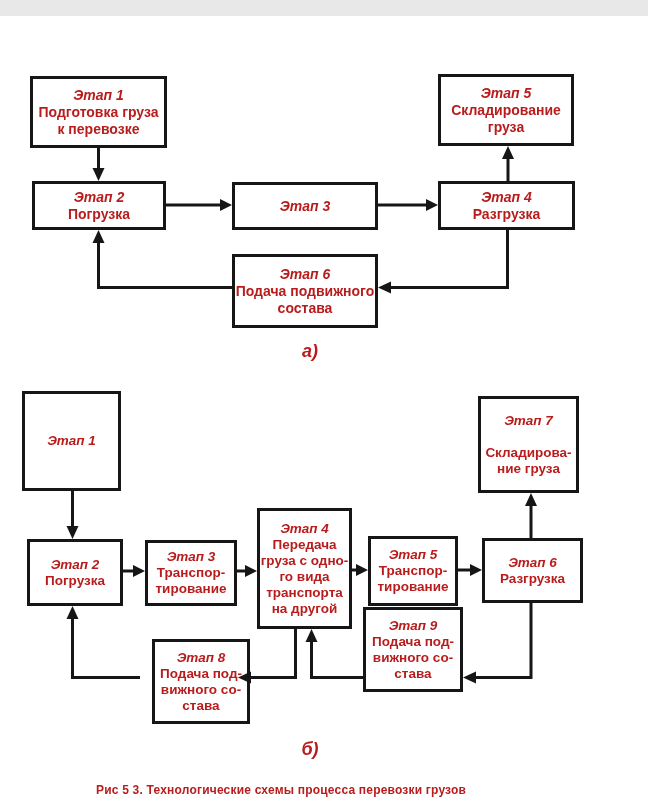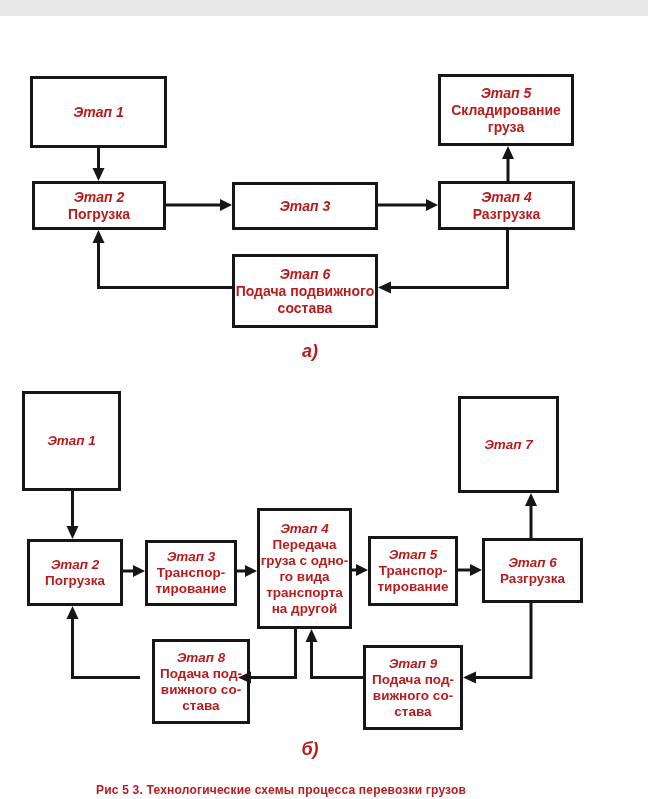--- a/index.html
+++ b/index.html
@@ -27,20 +27,22 @@
   svg.wires path{stroke:#161616;stroke-width:3;fill:none;}
   svg.wires polygon{fill:#161616;stroke:none;}
 </style>
 </head>
 <body>
 
 <div class="page">
 
   <div class="box sz-a" style="left:30px;top:60px;width:137px;height:72px;">
     <div class="stage">Этап 1</div>
+    <div class="desc">Подготовка груза
+к перевозке</div>
   </div>
   <div class="box sz-a" style="left:32px;top:165px;width:134px;height:49px;">
     <div class="stage">Этап 2</div>
     <div class="desc">Погрузка</div>
   </div>
   <div class="box sz-a" style="left:232px;top:166px;width:146px;height:48px;">
     <div class="stage">Этап 3</div>
   </div>
   <div class="box sz-a" style="left:438px;top:165px;width:137px;height:49px;">
     <div class="stage">Этап 4</div>
@@ -80,30 +82,32 @@
   </div>
   <div class="box sz-b" style="left:368px;top:520px;width:90px;height:70px;">
     <div class="stage">Этап 5</div>
     <div class="desc">Транспор-
 тирование</div>
   </div>
   <div class="box sz-b" style="left:482px;top:522px;width:101px;height:65px;">
     <div class="stage">Этап 6</div>
     <div class="desc">Разгрузка</div>
   </div>
-  <div class="box sz-b" style="left:458px;top:380px;width:101px;height:97px;gap:16px;">
+  <div class="box sz-b" style="left:478px;top:380px;width:101px;height:97px;gap:16px;">
     <div class="stage">Этап 7</div>
+    <div class="desc">Складирова-
+ние груза</div>
   </div>
   <div class="box sz-b" style="left:152px;top:623px;width:98px;height:85px;">
     <div class="stage">Этап 8</div>
     <div class="desc">Подача под-
 вижного со-
 става</div>
   </div>
-  <div class="box sz-b" style="left:363px;top:629px;width:100px;height:85px;">
+  <div class="box sz-b" style="left:363px;top:591px;width:100px;height:85px;">
     <div class="stage">Этап 9</div>
     <div class="desc">Подача под-
 вижного со-
 става</div>
   </div>
   <div class="dlabel" style="left:280px;top:723px;width:60px;">б)</div>
 
   <div class="caption">Рис 5 3. Технологические схемы процесса перевозки грузов</div>
 
   <svg class="wires" width="648" height="799" viewBox="0 0 648 799">

